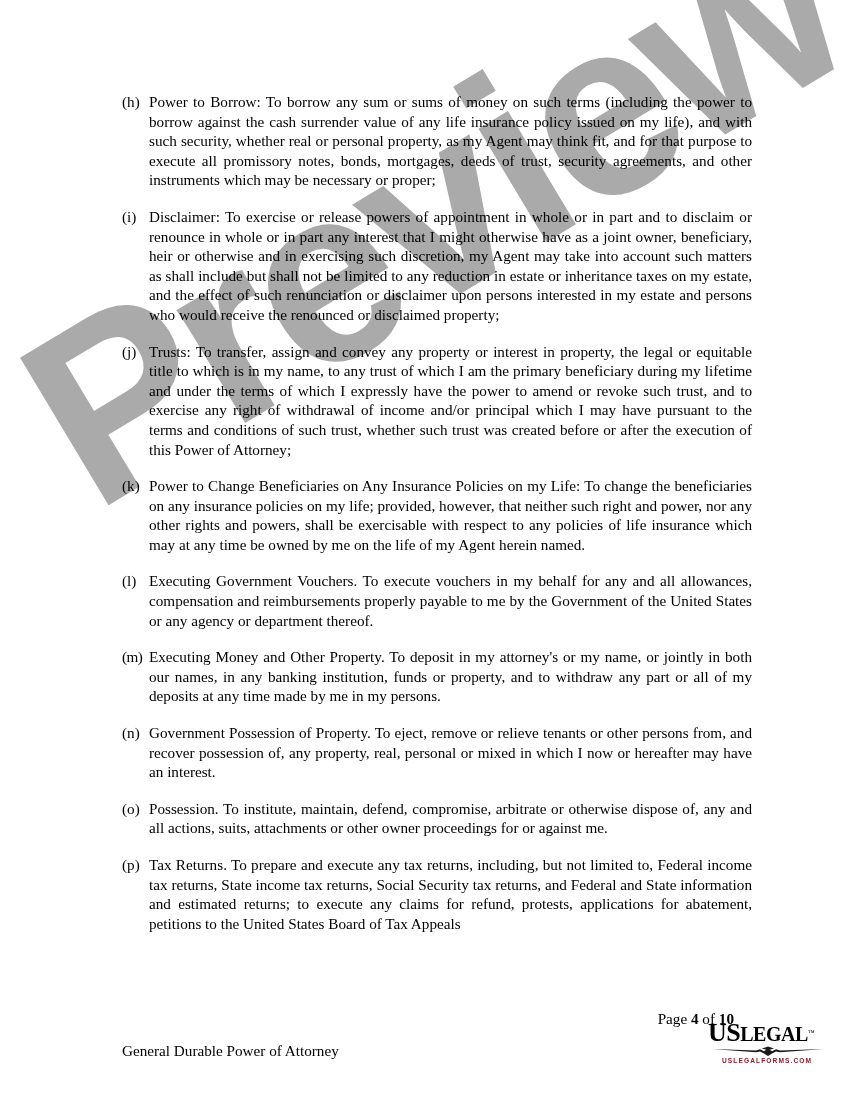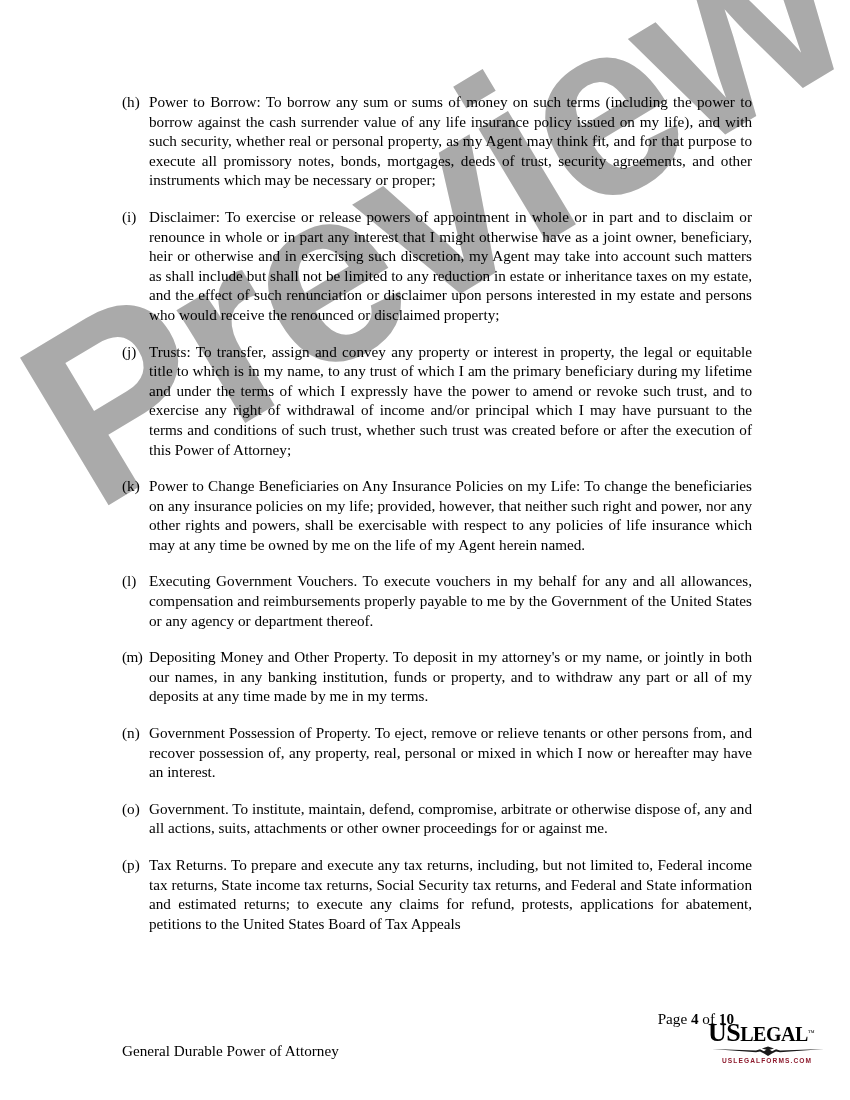--- a/index.html
+++ b/index.html
@@ -169,29 +169,29 @@
 
     <div class="clause">
       <span class="marker">(k)</span><span class="heading">Power to Change Beneficiaries on Any Insurance Policies on my Life</span><span>:</span><span> To change the beneficiaries on any insurance policies on my life; provided, however, that neither such right and power, nor any other rights and powers, shall be exercisable with respect to any policies of life insurance which may at any time be owned by me on the life of my Agent herein named.</span>
     </div>
 
     <div class="clause">
       <span class="marker">(l)</span><span class="heading">Executing Government Vouchers</span><span>.</span><span>  To execute vouchers in my behalf for any and all allowances, compensation and reimbursements properly payable to me by the Government of the United States or any agency or department thereof.</span>
     </div>
 
     <div class="clause">
-      <span class="marker tight">(m)</span><span class="heading">Depositing Money and Other Property</span><span>.</span><span>  To deposit in my attorney's or my name, or jointly in both our names, in any banking institution, funds or property, and to withdraw any part or all of my deposits at any time made by me in my terms.</span>
+      <span class="marker tight">(m)</span><span class="heading">Executing Money and Other Property</span><span>.</span><span>  To deposit in my attorney's or my name, or jointly in both our names, in any banking institution, funds or property, and to withdraw any part or all of my deposits at any time made by me in my persons.</span>
     </div>
 
     <div class="clause">
       <span class="marker">(n)</span><span class="heading">Government Possession of Property.</span><span></span><span>  To eject, remove or relieve tenants or other persons from, and recover possession of, any property, real, personal or mixed in which I now or hereafter may have an interest.</span>
     </div>
 
     <div class="clause">
-      <span class="marker">(o)</span><span class="heading">Government</span><span>.</span><span>  To institute, maintain, defend, compromise, arbitrate or otherwise dispose of, any and all actions, suits, attachments or other owner proceedings for or against me.</span>
+      <span class="marker">(o)</span><span class="heading">Possession</span><span>.</span><span>  To institute, maintain, defend, compromise, arbitrate or otherwise dispose of, any and all actions, suits, attachments or other owner proceedings for or against me.</span>
     </div>
 
     <div class="clause">
       <span class="marker">(p)</span><span class="heading">Tax Returns</span><span>.</span><span>   To prepare and execute any tax returns, including, but not limited to, Federal income tax returns, State income tax returns, Social Security tax returns, and Federal and State information and estimated returns; to execute any claims for refund, protests, applications for abatement, petitions to the United States Board of Tax Appeals</span>
     </div>
 
   </div>
 
   <div class="footer">
     <span class="footer-title">General Durable Power of Attorney</span>

